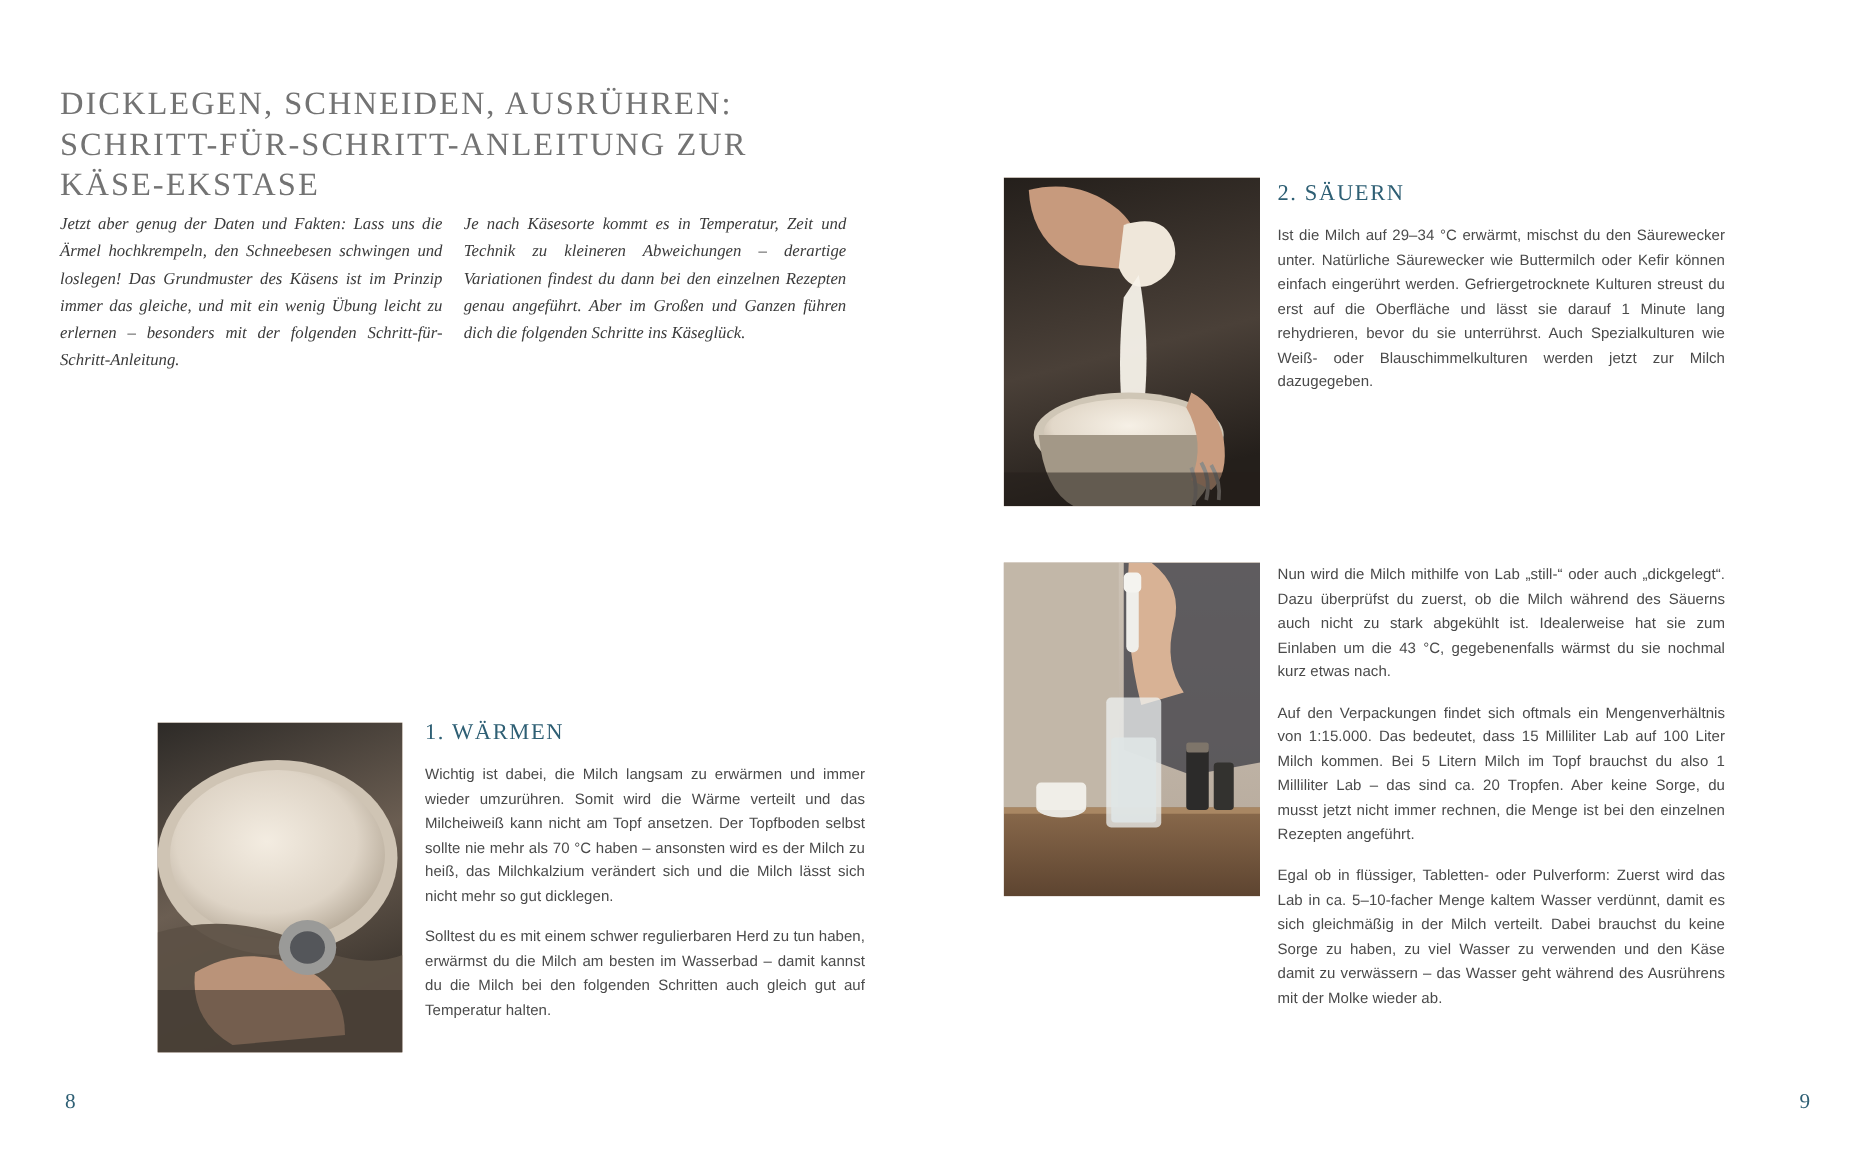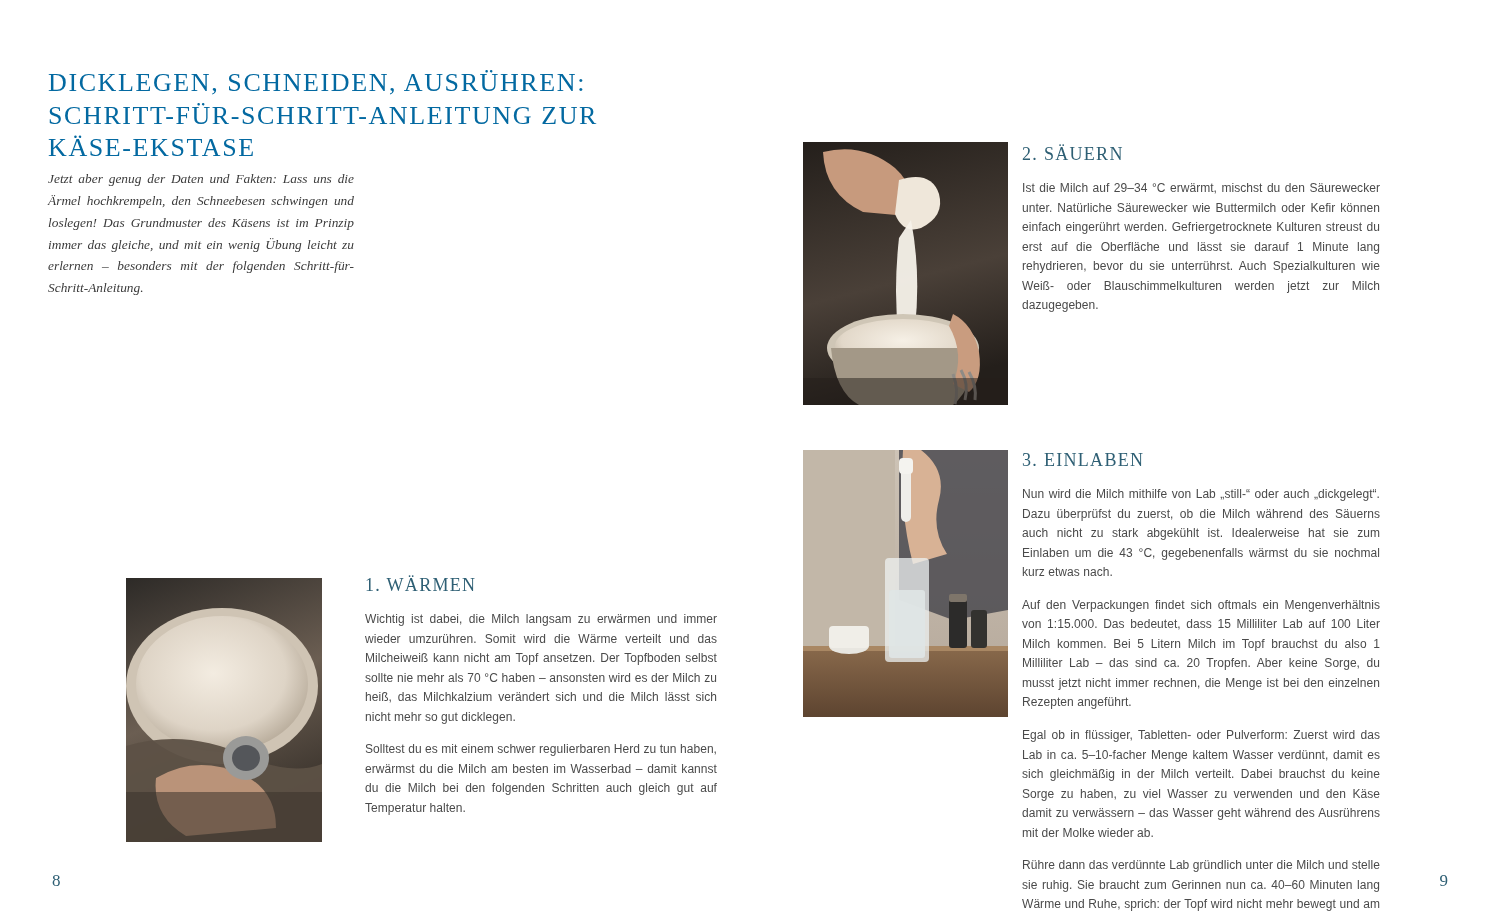--- a/index.html
+++ b/index.html
@@ -32,21 +32,21 @@
   
   .headline {
     position: absolute;
     left: 48px;
     top: 50px;
     width: 620px;
     font-family: "Liberation Serif", serif;
     font-size: 26px;
     line-height: 1.24;
     letter-spacing: 1.6px;
-    color: #0369a1;
+    color: #737373;
     text-transform: uppercase;
     font-weight: 400;
   }
 
   
   .intro {
     position: absolute;
     left: 48px;
     top: 168px;
     width: 648px;
@@ -88,21 +88,21 @@
     font-size: 12px;
     line-height: 1.63;
     color: #4a4a4a;
     text-align: justify;
     letter-spacing: 0.05px;
   }
   .step-body p + p { margin-top: 13px; }
 
   
   .photo-1 { left: 126px; top: 578px; width: 196px; height: 264px; }
-  .step-1  { left: 365px; top: 575px; width: 352px; }
+  .step-1  { left: 340px; top: 575px; width: 352px; }
 
   
   .photo-2 { left: 53px; top: 142px; width: 205px; height: 263px; }
   .step-2  { left: 272px; top: 144px; width: 358px; }
 
   
   .photo-3 { left: 53px; top: 450px; width: 205px; height: 267px; }
   .step-3  { left: 272px; top: 450px; width: 358px; }
 
   
@@ -120,20 +120,21 @@
 <body>
 
 <div class="spread">
 
   <div class="page page-left">
 
     <h1 class="headline">Dicklegen, Schneiden, Ausrühren: Schritt-für-Schritt-Anleitung zur Käse-Ekstase</h1>
 
     <div class="intro">
       <div class="intro-col">Jetzt aber genug der Daten und Fakten: Lass uns die Ärmel hochkrempeln, den Schneebesen schwingen und loslegen! Das Grundmuster des Käsens ist im Prinzip immer das gleiche, und mit ein wenig Übung leicht zu erlernen – besonders mit der folgenden Schritt-für-Schritt-Anleitung.</div>
+      <div class="intro-col">Je nach Käsesorte kommt es in Temperatur, Zeit und Technik zu kleineren Abweichungen – derartige Variationen findest du dann bei den einzelnen Rezepten genau angeführt. Aber im Großen und Ganzen führen dich die folgenden Schritte ins Käseglück.</div>
     </div>
 
     <div class="photo photo-1">
       <svg width="196" height="264" viewBox="0 0 196 264" xmlns="http://www.w3.org/2000/svg" aria-hidden="true">
         <defs>
           <linearGradient id="g1" x1="0" y1="0" x2="0.3" y2="1">
             <stop offset="0%" stop-color="#2d2a27"></stop>
             <stop offset="55%" stop-color="#6b5e52"></stop>
             <stop offset="100%" stop-color="#3a332c"></stop>
           </linearGradient>
@@ -227,25 +228,23 @@
         <rect x="96" y="8" width="14" height="16" rx="4" fill="#f4f3ef"></rect>
         <rect x="146" y="148" width="18" height="50" rx="3" fill="#2c2b2a"></rect>
         <rect x="146" y="144" width="18" height="8" rx="2" fill="#7e756a"></rect>
         <rect x="168" y="160" width="16" height="38" rx="3" fill="#33322f"></rect>
         <ellipse cx="46" cy="196" rx="20" ry="8" fill="#e8e6e0"></ellipse>
         <rect x="26" y="176" width="40" height="22" rx="4" fill="#f0eee8"></rect>
       </svg>
     </div>
 
     <div class="step step-3">
-      <h2 class="step-title">3. Einlaben</h2>
       <div class="step-body">
         <p>Nun wird die Milch mithilfe von Lab „still-“ oder auch „dickgelegt“. Dazu überprüfst du zuerst, ob die Milch während des Säuerns auch nicht zu stark abgekühlt ist. Idealerweise hat sie zum Einlaben um die 43 °C, gegebenenfalls wärmst du sie nochmal kurz etwas nach.</p>
         <p>Auf den Verpackungen findet sich oftmals ein Mengenverhältnis von 1:15.000. Das bedeutet, dass 15 Milliliter Lab auf 100 Liter Milch kommen. Bei 5 Litern Milch im Topf brauchst du also 1 Milliliter Lab – das sind ca. 20 Tropfen. Aber keine Sorge, du musst jetzt nicht immer rechnen, die Menge ist bei den einzelnen Rezepten angeführt.</p>
         <p>Egal ob in flüssiger, Tabletten- oder Pulverform: Zuerst wird das Lab in ca. 5–10-facher Menge kaltem Wasser verdünnt, damit es sich gleichmäßig in der Milch verteilt. Dabei brauchst du keine Sorge zu haben, zu viel Wasser zu verwenden und den Käse damit zu verwässern – das Wasser geht während des Ausrührens mit der Molke wieder ab.</p>
-        <p>Rühre dann das verdünnte Lab gründlich unter die Milch und stelle sie ruhig. Sie braucht zum Gerinnen nun ca. 40–60 Minuten lang Wärme und Ruhe, sprich: der Topf wird nicht mehr bewegt und am besten mit einem Handtuch abgedeckt und warmgehalten.</p>
       </div>
     </div>
 
     <div class="folio folio-right">9</div>
   </div>
 
 </div>
 
 </body></html>

